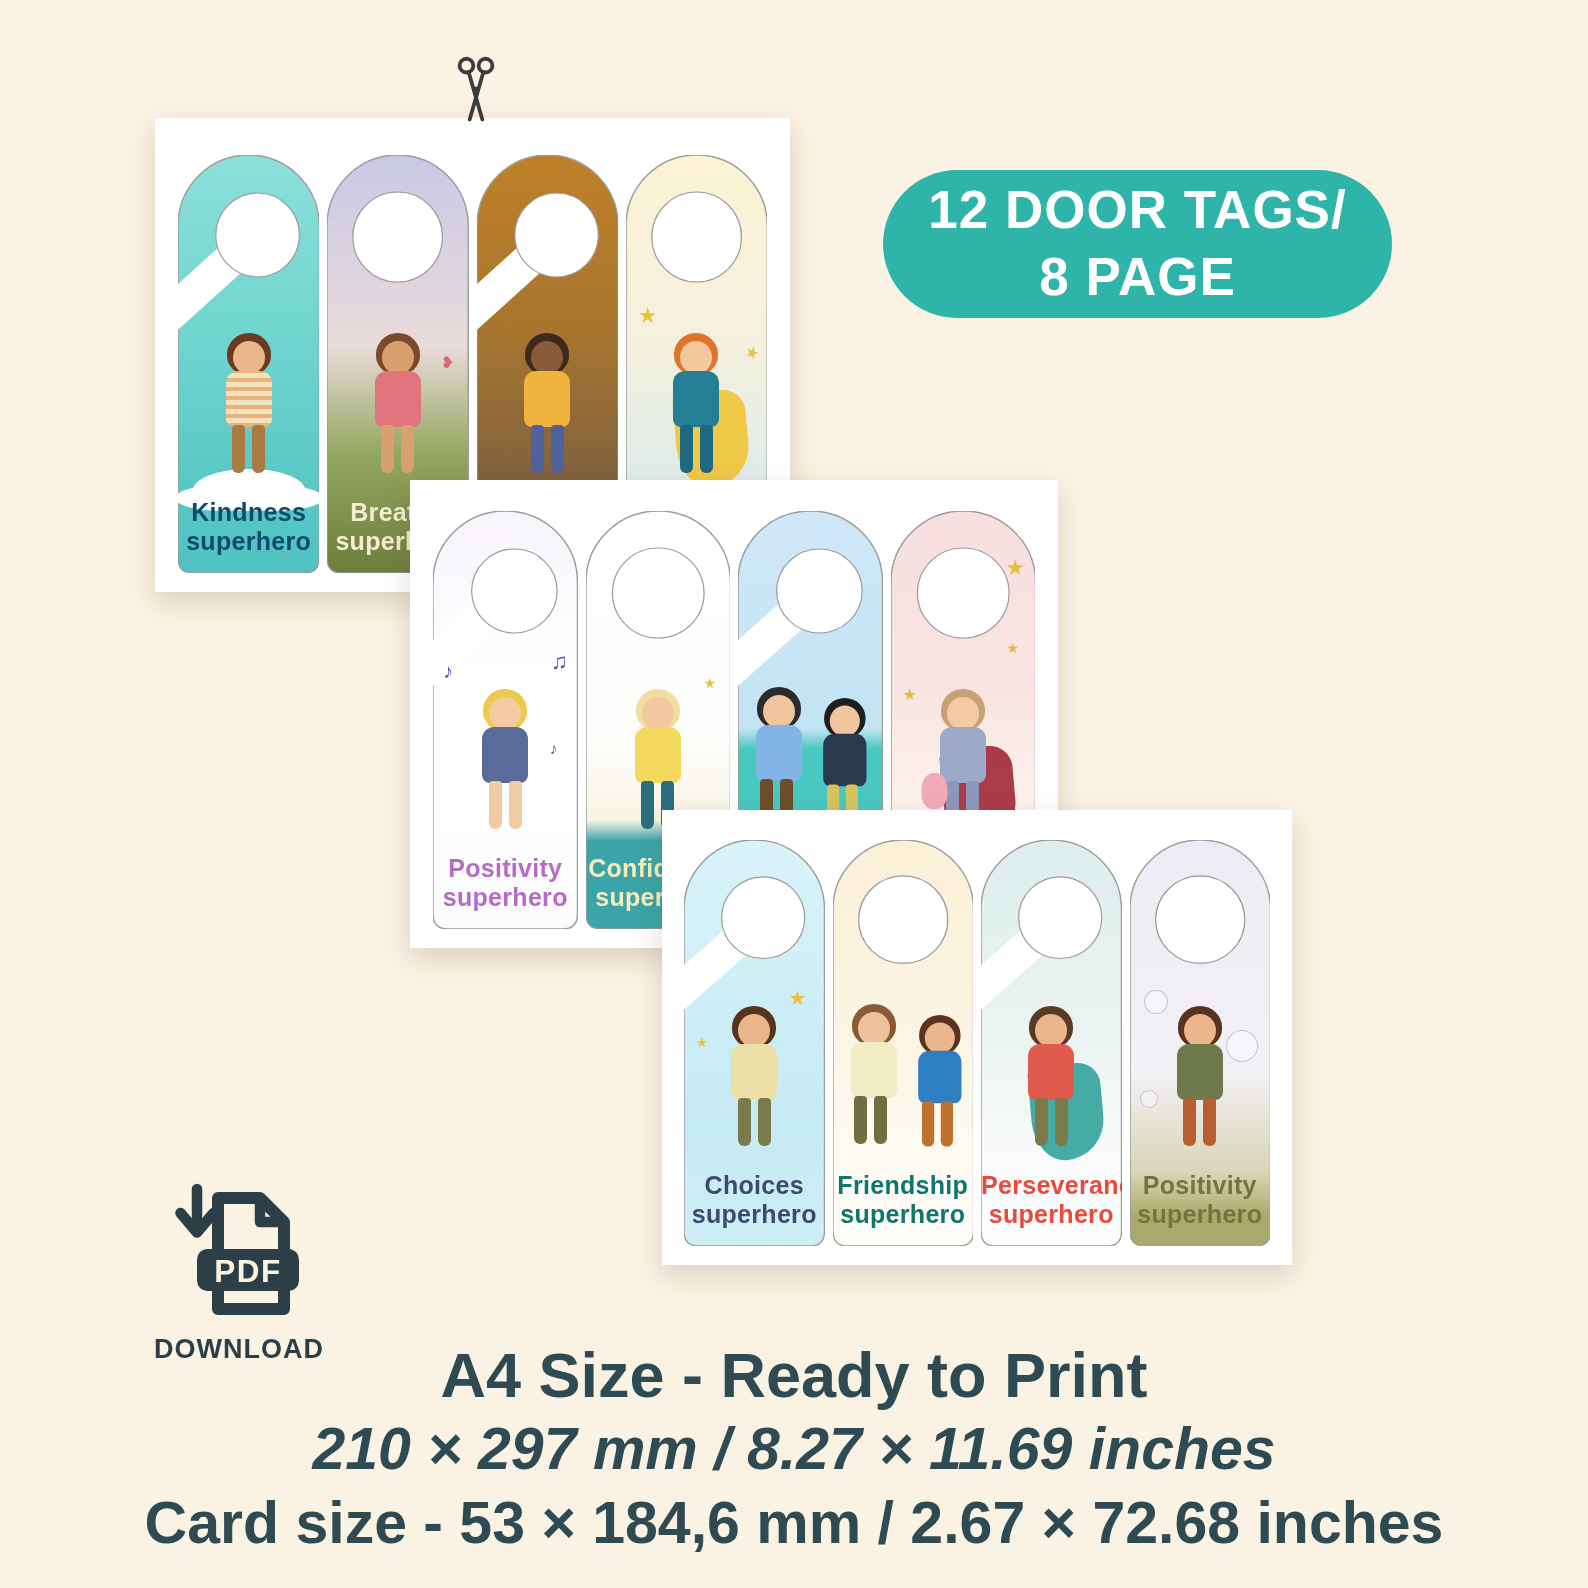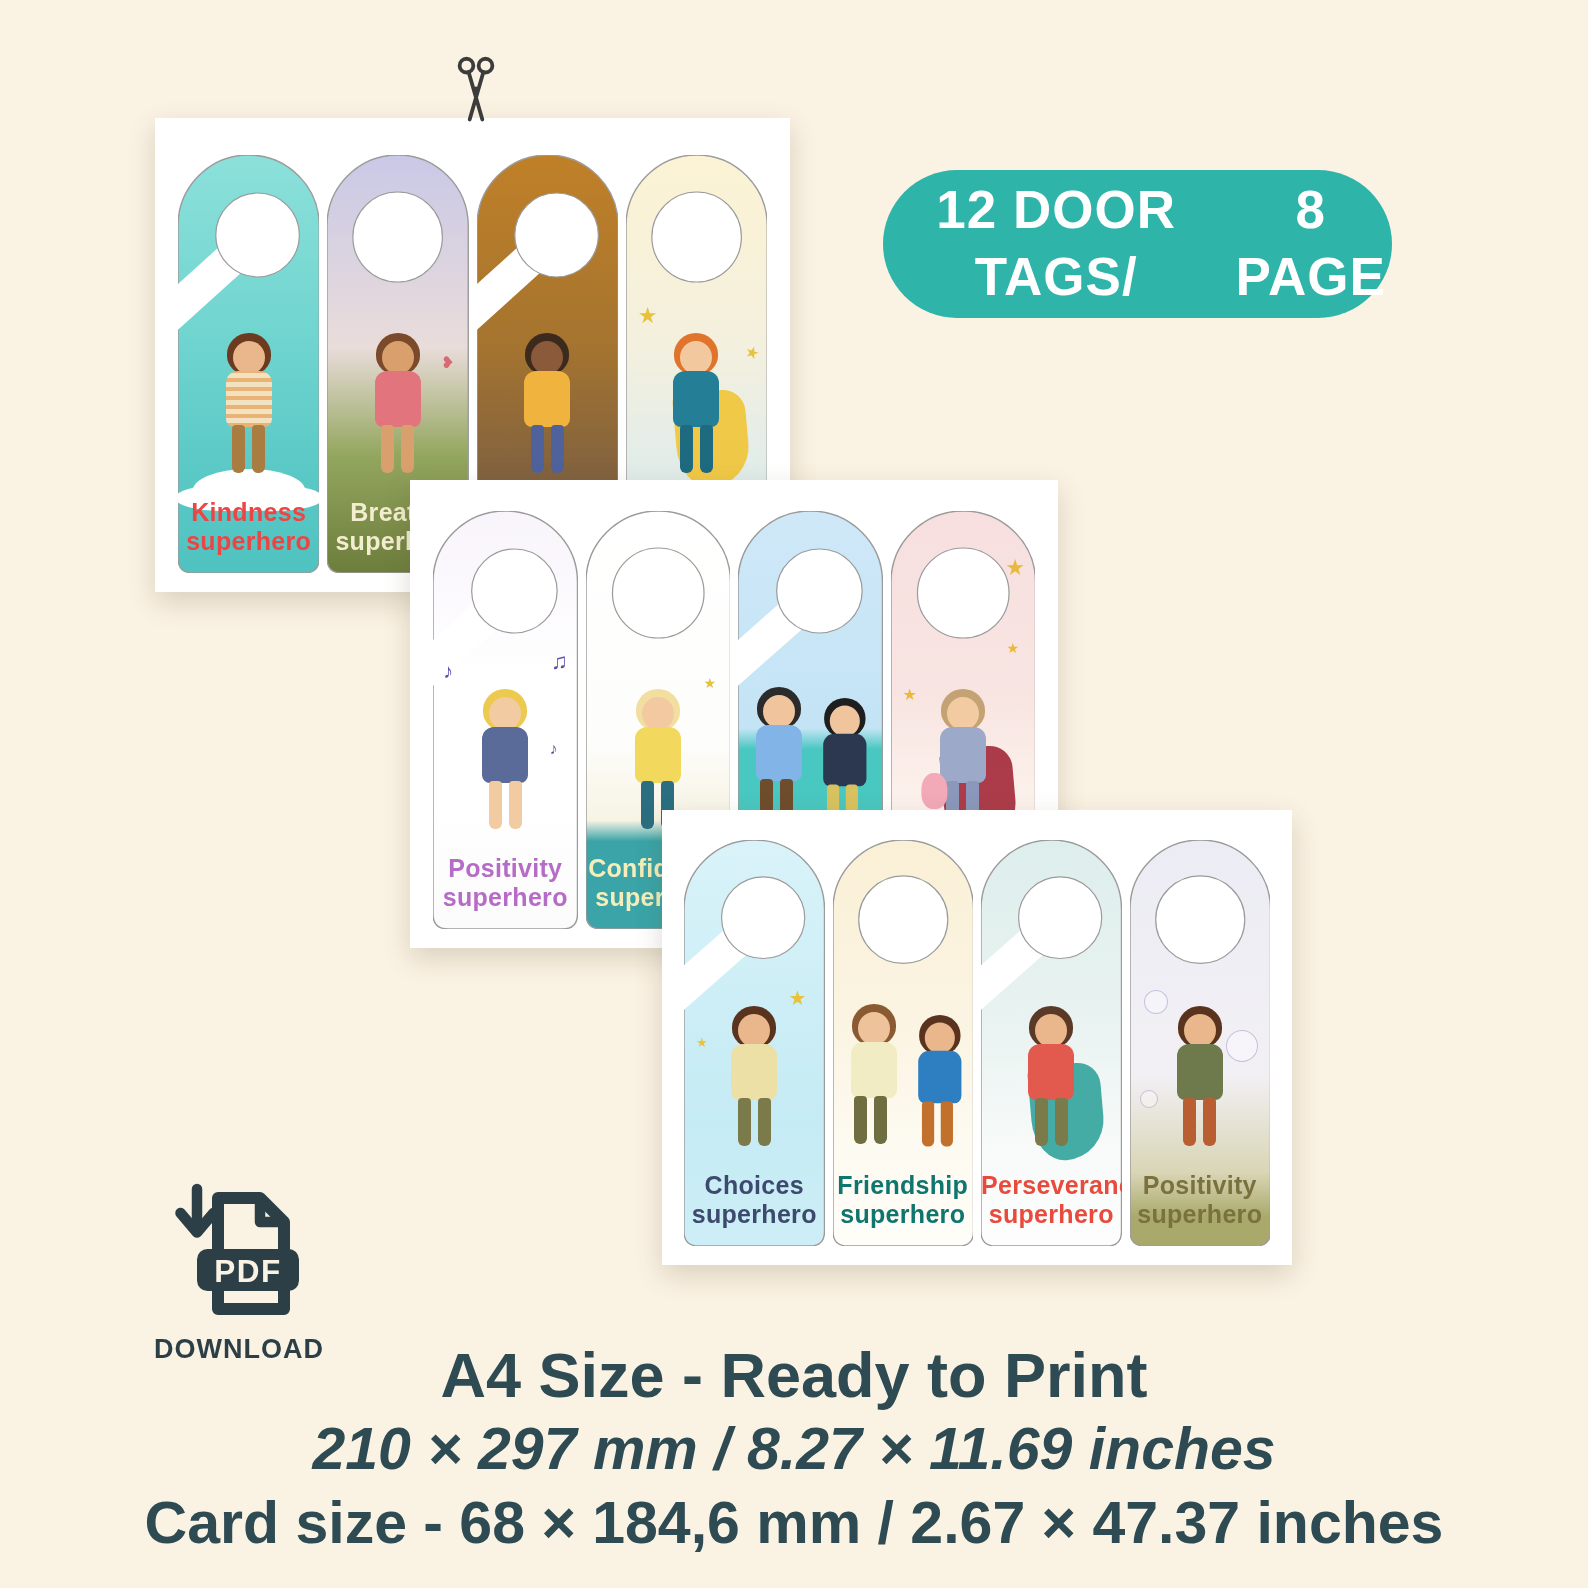--- a/index.html
+++ b/index.html
@@ -37,21 +37,21 @@
          background:#ffffff;border-radius:50%;box-shadow:-26px 8px 0 -8px #fff,26px 8px 0 -8px #fff;}
   .cape{position:absolute;left:50%;bottom:86px;width:72px;height:96px;transform:translateX(-28%) rotate(-5deg);
         border-radius:10px 26px 46px 50%;opacity:.95;}
   .baby{position:absolute;left:50%;bottom:120px;width:26px;height:36px;transform:translateX(-160%);
         border-radius:46% 46% 42% 42%;}
   .decor{position:absolute;line-height:1;}
   .bubble{position:absolute;border:1.5px solid rgba(160,150,200,.55);background:rgba(255,255,255,.35);border-radius:50%;}
 
   
   .badge{position:absolute;left:883px;top:170px;width:509px;height:148px;border-radius:74px;
-         display:flex;justify-content:center;align-items:center;
+         display:flex;flex-direction:column;justify-content:center;align-items:center;
          font-weight:bold;font-size:53px;line-height:1.26;letter-spacing:1px;text-align:center;}
 
   
   .scissors{position:absolute;left:449px;top:54px;width:54px;height:74px;z-index:4;}
 
   
   .download{position:absolute;left:134px;top:1180px;width:210px;text-align:center;}
   .download-label{margin-top:0;font-weight:bold;font-size:27px;letter-spacing:1px;}
 
   
@@ -178,21 +178,21 @@
         <div class="cloud"></div>
         <div class="figure">
           <div class="fig-hair" style="background: rgb(107, 58, 31);"></div>
           <div class="fig-head" style="background: rgb(234, 183, 140);"></div>
           <div class="fig-torso" style="background-color: rgb(243, 226, 192);"></div>
           <div class="fig-legs">
             <div class="fig-leg" style="background: rgb(169, 124, 66);"></div>
             <div class="fig-leg" style="background: rgb(169, 124, 66);"></div>
           </div>
         </div>
-        <div class="tag-label" style="color: #ef4444;">
+        <div class="tag-label" style="color: #0c4a6e;">
           <span>Kindness</span>
           <span>superhero</span>
         </div>
       </div>
     </div>
 
     <div class="tag">
       <svg class="tag-svg" viewBox="0 0 142 418" preserveAspectRatio="none">
         <path d="M0,71 A71,71 0 0 1 142,71 L142,403 Q142,418 127,418 L15,418 Q0,418 0,403 Z" fill="url(#g1)" mask="url(#mRing)" stroke="#9b9b9b" stroke-width="1.4"></path>
         <circle cx="71" cy="82" r="45" fill="none" stroke="#9b9b9b" stroke-width="1.2"></circle>
@@ -491,16 +491,16 @@
       <path d="M64,12 v16 h16" fill="none" stroke="#2d3f46" stroke-width="7" stroke-linejoin="round"></path>
       <rect x="22" y="46" width="68" height="28" rx="7" fill="#2d3f46"></rect>
       <text x="56" y="68" text-anchor="middle" font-family="Liberation Sans, sans-serif" font-size="21" font-weight="bold" letter-spacing="1" fill="#faf2e3">PDF</text>
     </svg>
     <div class="download-label" style="color: rgb(45, 63, 70);">DOWNLOAD</div>
   </div>
 
   <div class="footer" style="color: rgb(46, 74, 82); margin-top: 46px;">
     <div class="l1">A4 Size - Ready to Print</div>
     <div class="l2">210 × 297 mm / 8.27 × 11.69 inches</div>
-    <div class="l3">Card size - 68 × 184,6 mm / 2.67 × 47.37 inches</div>
+    <div class="l3">Card size - 53 × 184,6 mm / 2.67 × 72.68 inches</div>
   </div>
 
 </div>
 
 </body></html>

